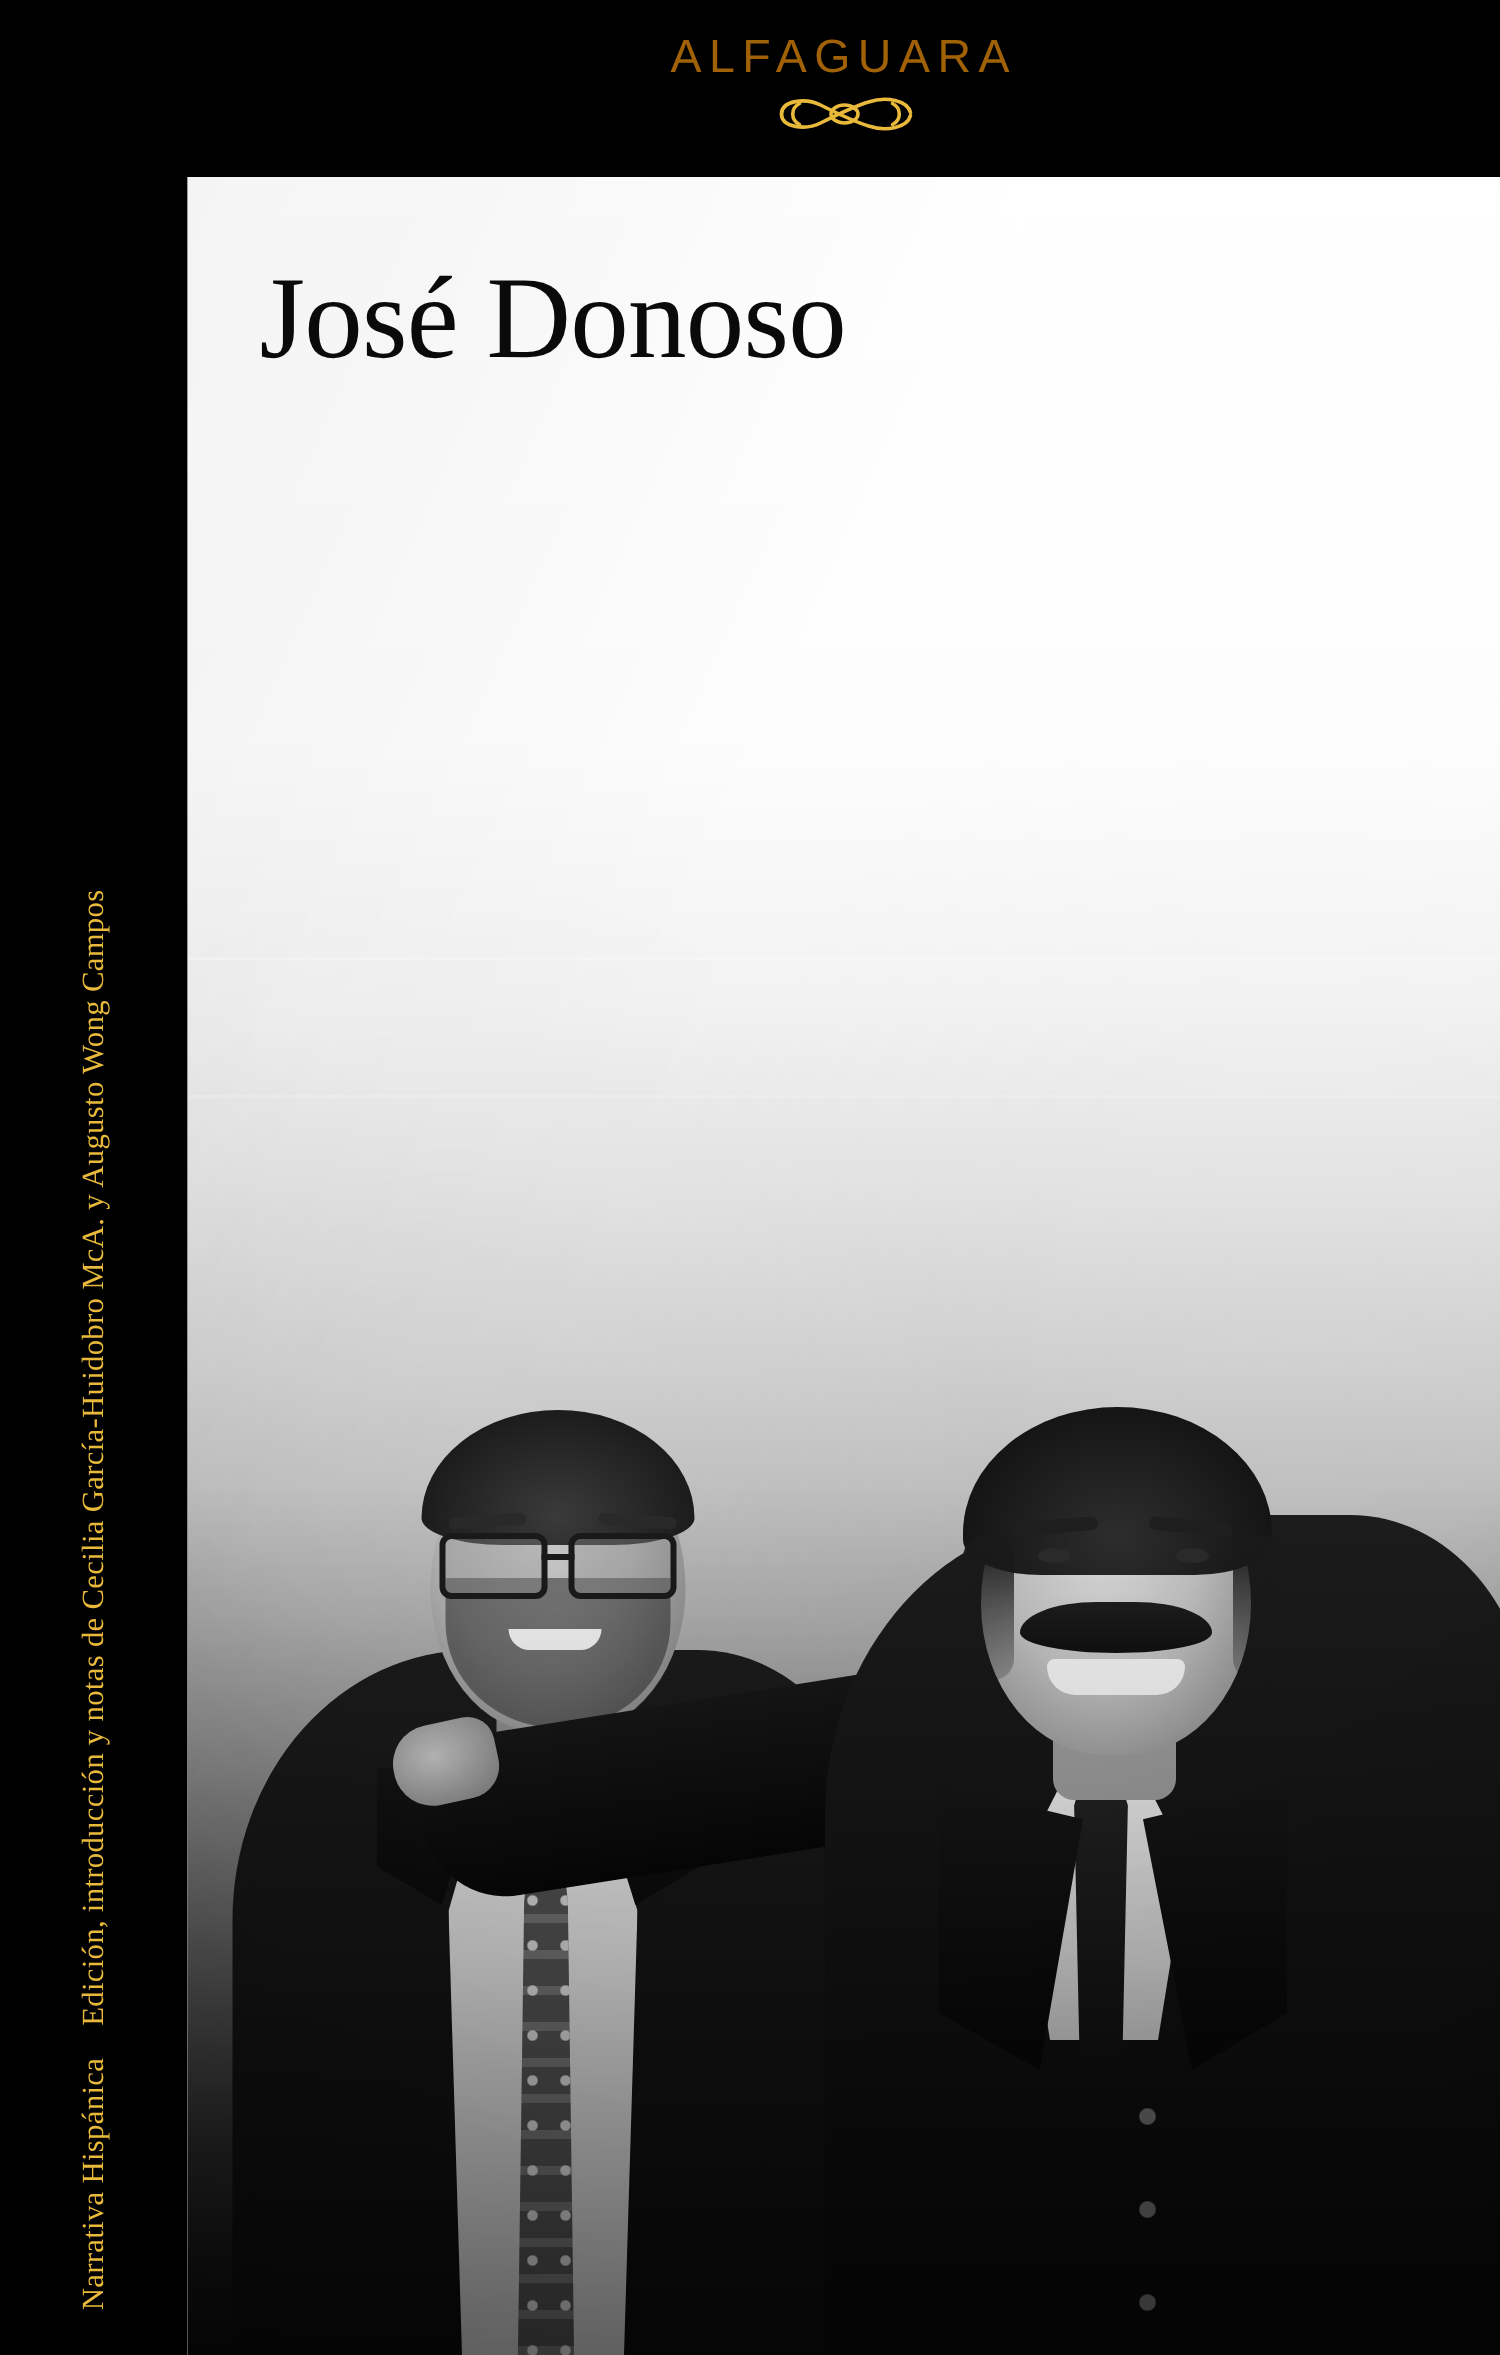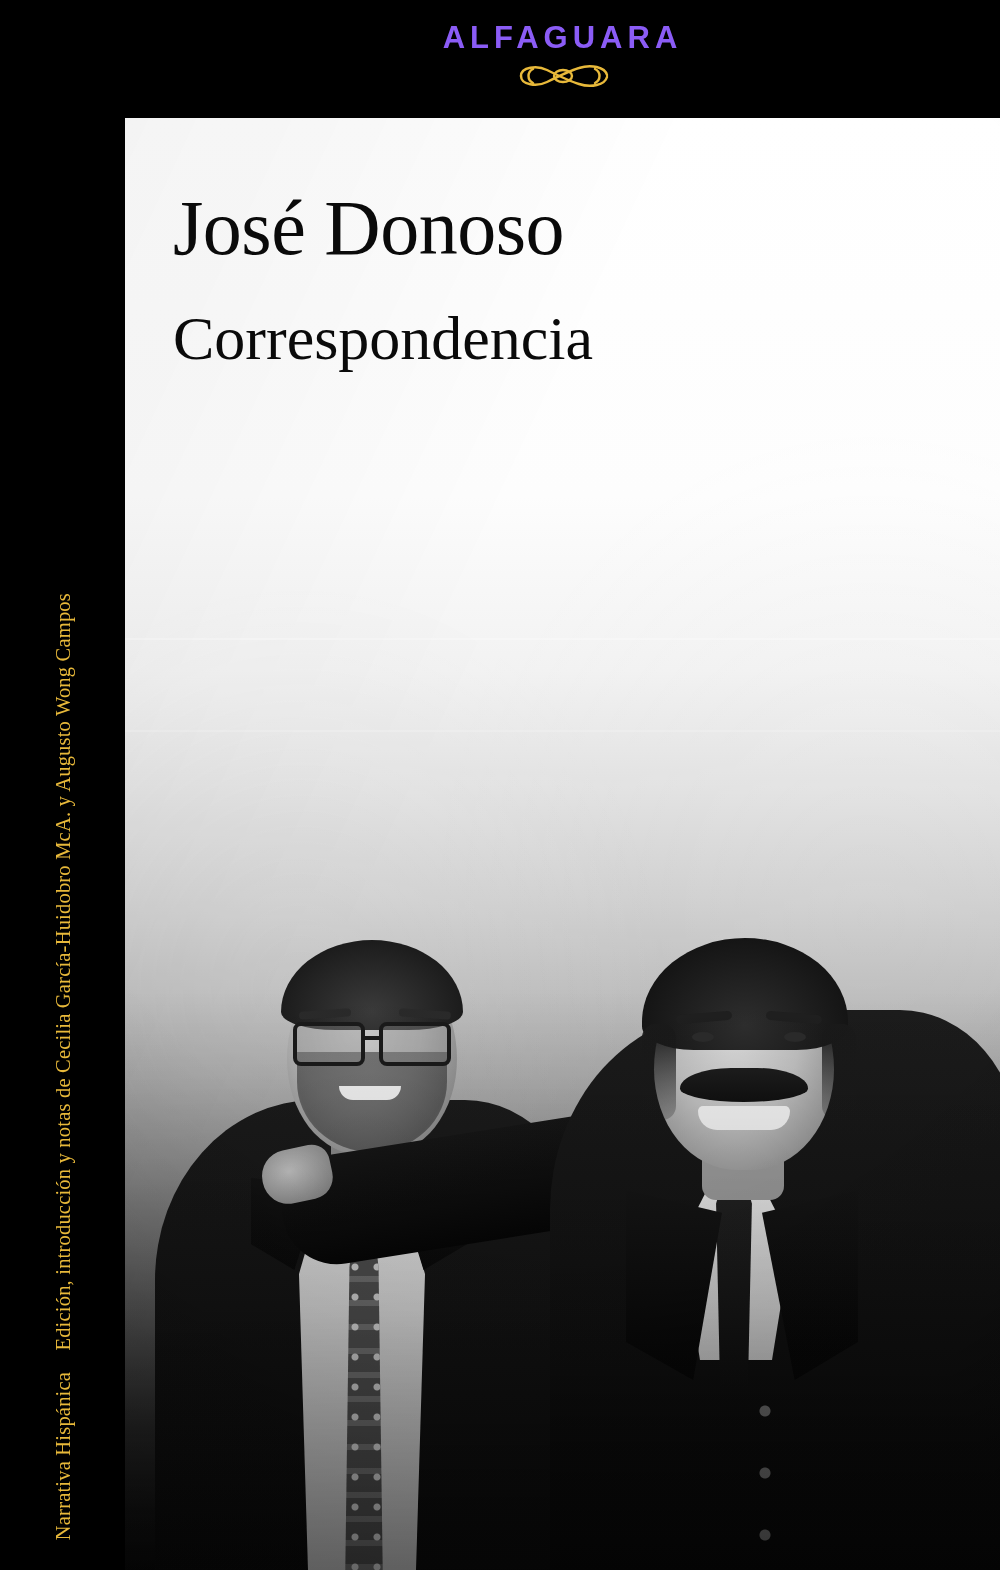--- a/index.html
+++ b/index.html
@@ -28,23 +28,23 @@
     height: 118px;
     background: #000000;
     display: flex;
     flex-direction: column;
     align-items: center;
     justify-content: flex-start;
     padding-top: 22px;
     box-sizing: border-box;
   }
   .publisher-name {
-    color: #8b5cf6;
+    color: #a16207;
     font-family: "Liberation Sans", sans-serif;
-    font-weight: bold;
+    font-weight: normal;
     font-size: 31px;
     letter-spacing: 5px;
     line-height: 1;
   }
   .publisher-mark {
     margin-top: 6px;
     width: 120px;
     height: 34px;
   }
 
@@ -358,21 +358,21 @@
     inset: 0;
     background:
       linear-gradient(to bottom, rgba(0,0,0,0) 60%, rgba(0,0,0,0.18) 82%, rgba(0,0,0,0.45) 100%),
       radial-gradient(ellipse 120% 80% at 50% 30%, rgba(0,0,0,0) 55%, rgba(0,0,0,0.18) 100%);
     pointer-events: none;
   }
 
   
   .titles {
     position: absolute;
-    top: 68px;
+    top: 52px;
     left: 48px;
     right: 40px;
     z-index: 5;
   }
   .author-line {
     color: #0a0a0a;
     font-family: "Liberation Serif", serif;
     font-size: 78px;
     line-height: 1.08;
     letter-spacing: -0.5px;
@@ -461,17 +461,16 @@
         <div class="fr-eye r"></div>
         <div class="fr-mouth"></div>
         <div class="fr-moustache"></div>
       </div>
 
       <div class="vignette"></div>
     </div>
 
     <div class="titles">
       <div class="author-line">José Donoso</div>
-      <div class="book-title">Correspondencia</div>
     </div>
 
   </div>
 </div>
 
 </body></html>

